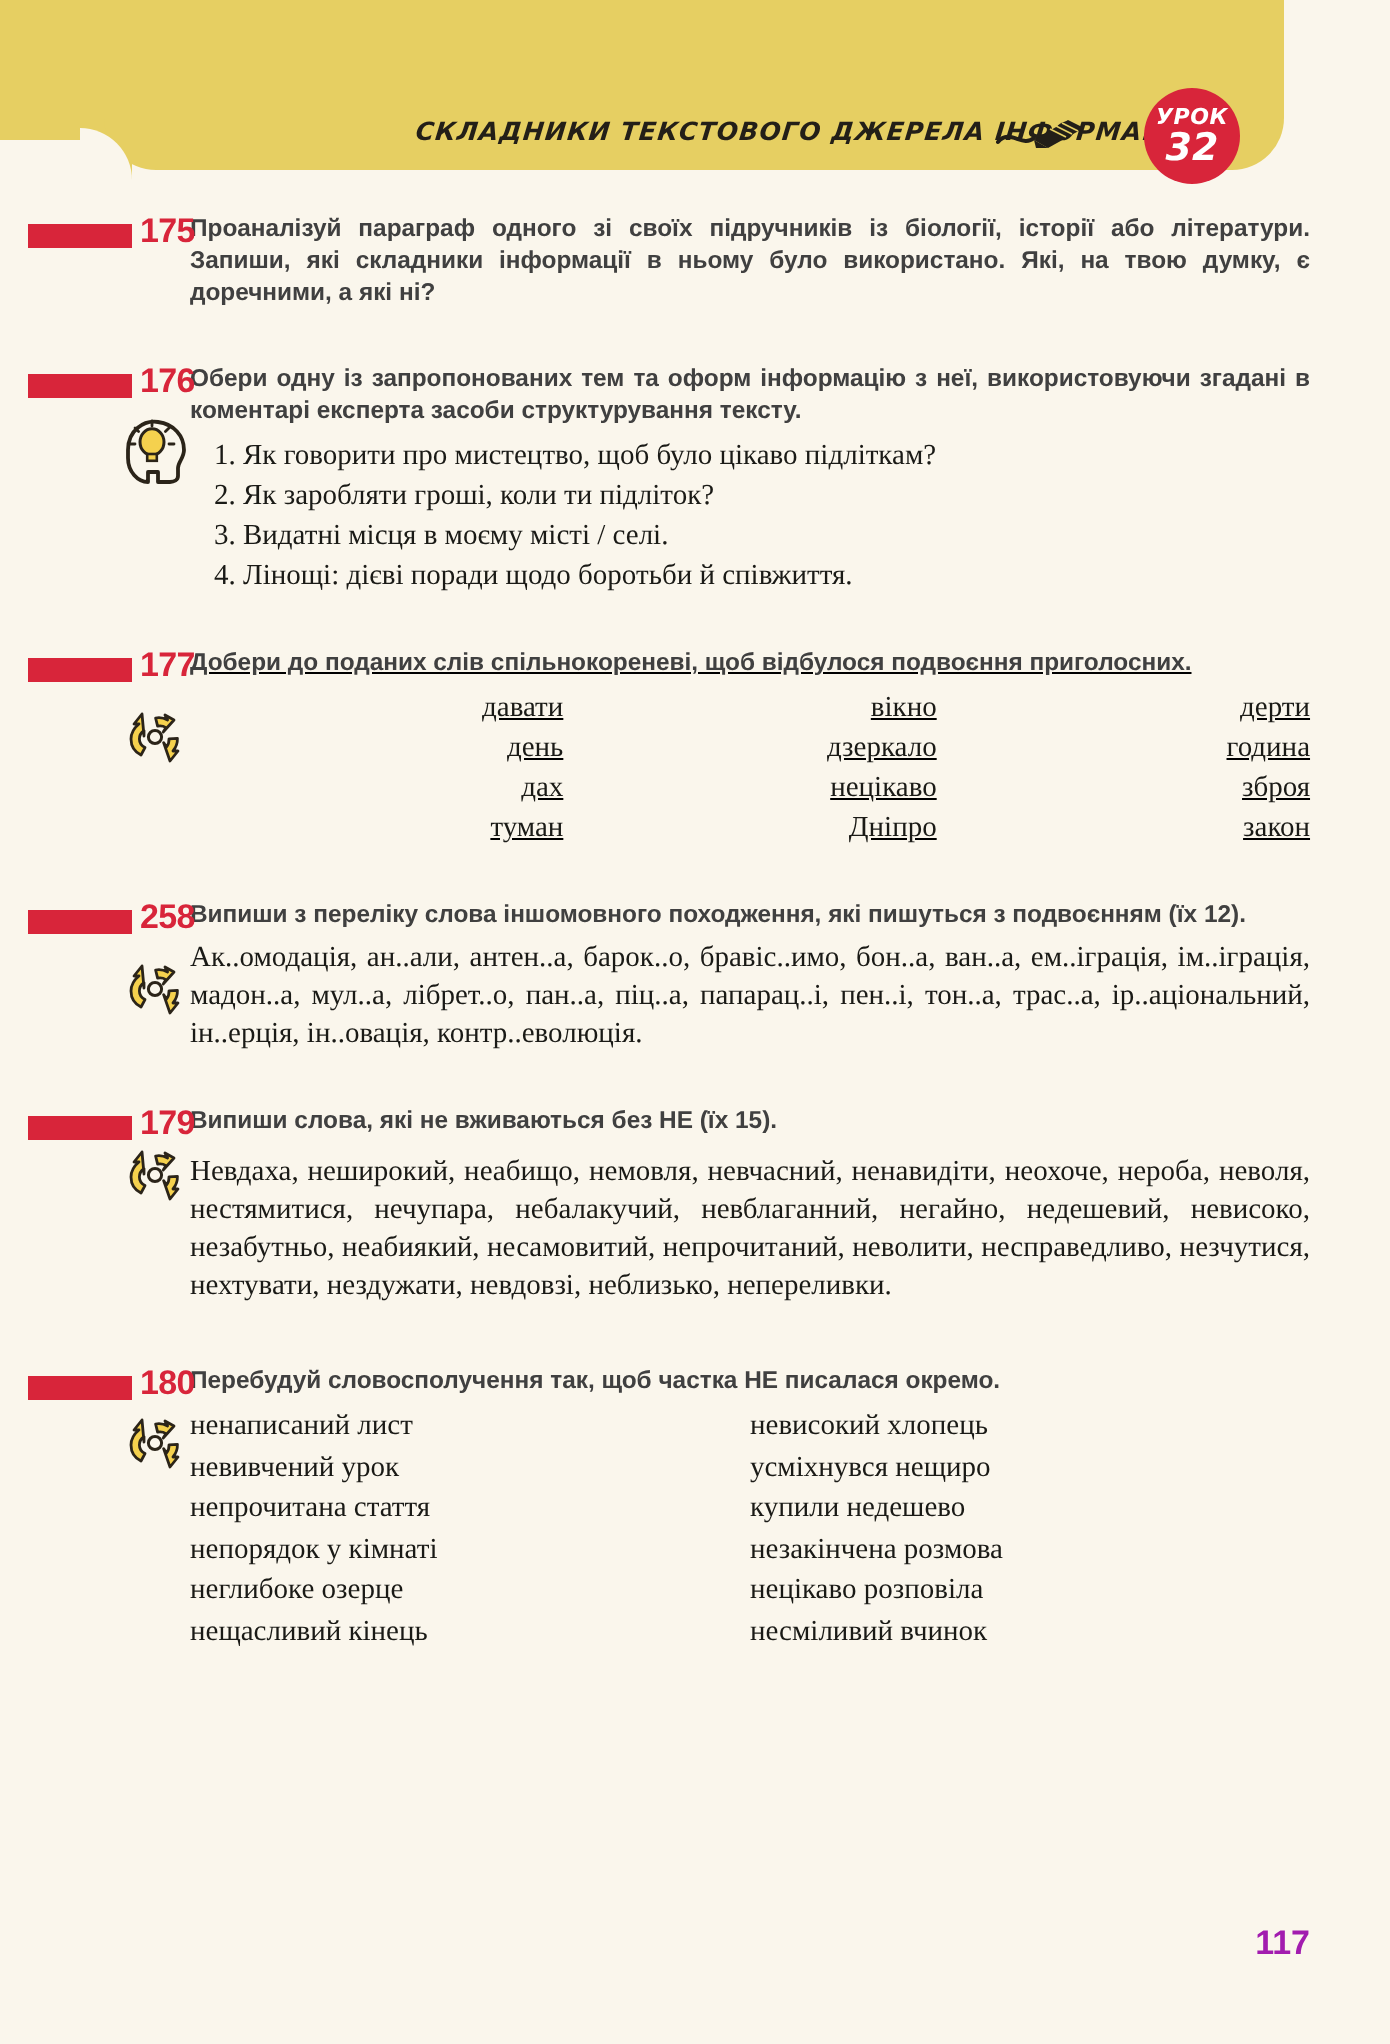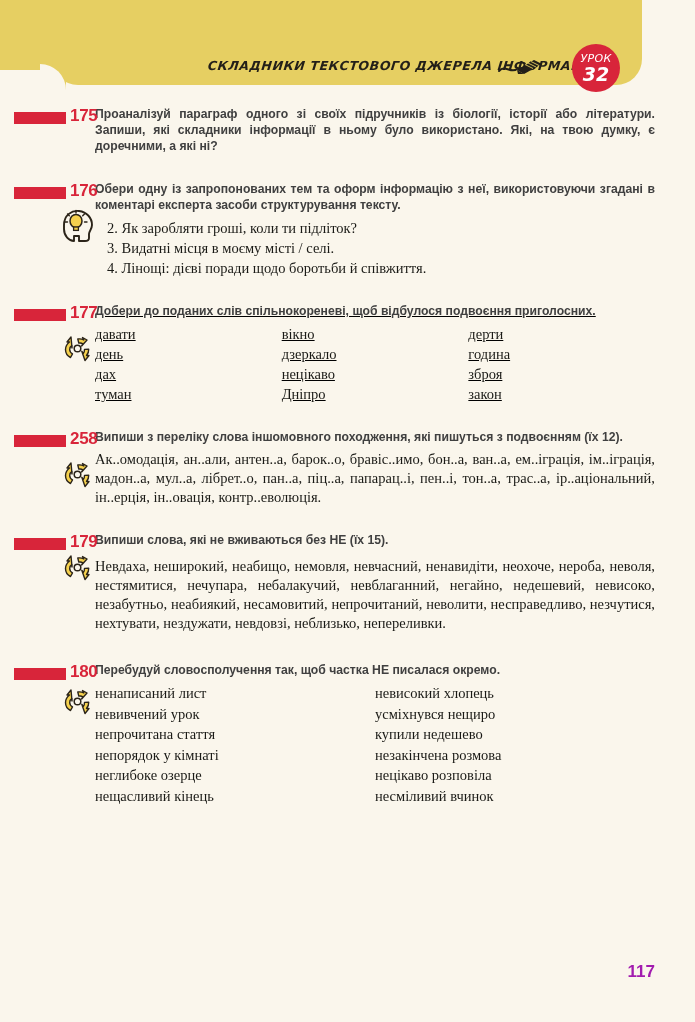--- a/index.html
+++ b/index.html
@@ -89,21 +89,21 @@
     color: #ffffff;
     display: flex;
     flex-direction: column;
     align-items: center;
     justify-content: center;
     line-height: 1;
   }
   .lesson-badge .lbl {
     font-family: "DejaVu Sans", sans-serif;
     font-size: 11px;
-    font-weight: normal;
+    font-weight: bold;
     font-style: italic;
     letter-spacing: 0.3px;
   }
   .lesson-badge .num {
     font-family: "DejaVu Sans", sans-serif;
     font-size: 19px;
     font-weight: bold;
     font-style: italic;
     margin-top: 1px;
     text-align: center;
@@ -171,20 +171,21 @@
     line-height: 1.38;
     margin: 5px 0 0 0;
     padding: 0 0 0 12px;
     list-style: none;
   }
   .numlist li { margin: 0; }
 
   .cols3 {
     display: flex;
     margin-top: 5px;
+    text-align: right;
   }
   .cols3 .col {
     width: 193px;
     font-family: "Liberation Serif", serif;
     font-size: 14.5px;
     color: #1a1a16;
     line-height: 1.38;
   }
   .cols2 {
     display: flex;
@@ -254,20 +255,21 @@
           <line x1="18" y1="3.5" x2="18" y2="6"></line>
           <line x1="9.5" y1="7" x2="11.3" y2="8.8"></line>
           <line x1="26.5" y1="7" x2="24.7" y2="8.8"></line>
           <line x1="7" y1="15" x2="9.5" y2="15"></line>
           <line x1="29" y1="15" x2="26.5" y2="15"></line>
         </g>
       </svg>
     </div>
     <p class="instr">Обери одну із запропонованих тем та оформ інформацію з неї, використовуючи згадані в коментарі експерта засоби структурування тексту.</p>
     <ul class="numlist">
+      <li>1. Як говорити про мистецтво, щоб було цікаво підліткам?</li>
       <li>2. Як заробляти гроші, коли ти підліток?</li>
       <li>3. Видатні місця в моєму місті / селі.</li>
       <li>4. Лінощі: дієві поради щодо боротьби й співжиття.</li>
     </ul>
   </div>
 
   <div class="ex" style="margin-top:25px;text-decoration:underline;">
     <div class="redbar"></div>
     <div class="exnum">177</div>
     <div class="icon-slot" style="top:28px;">

